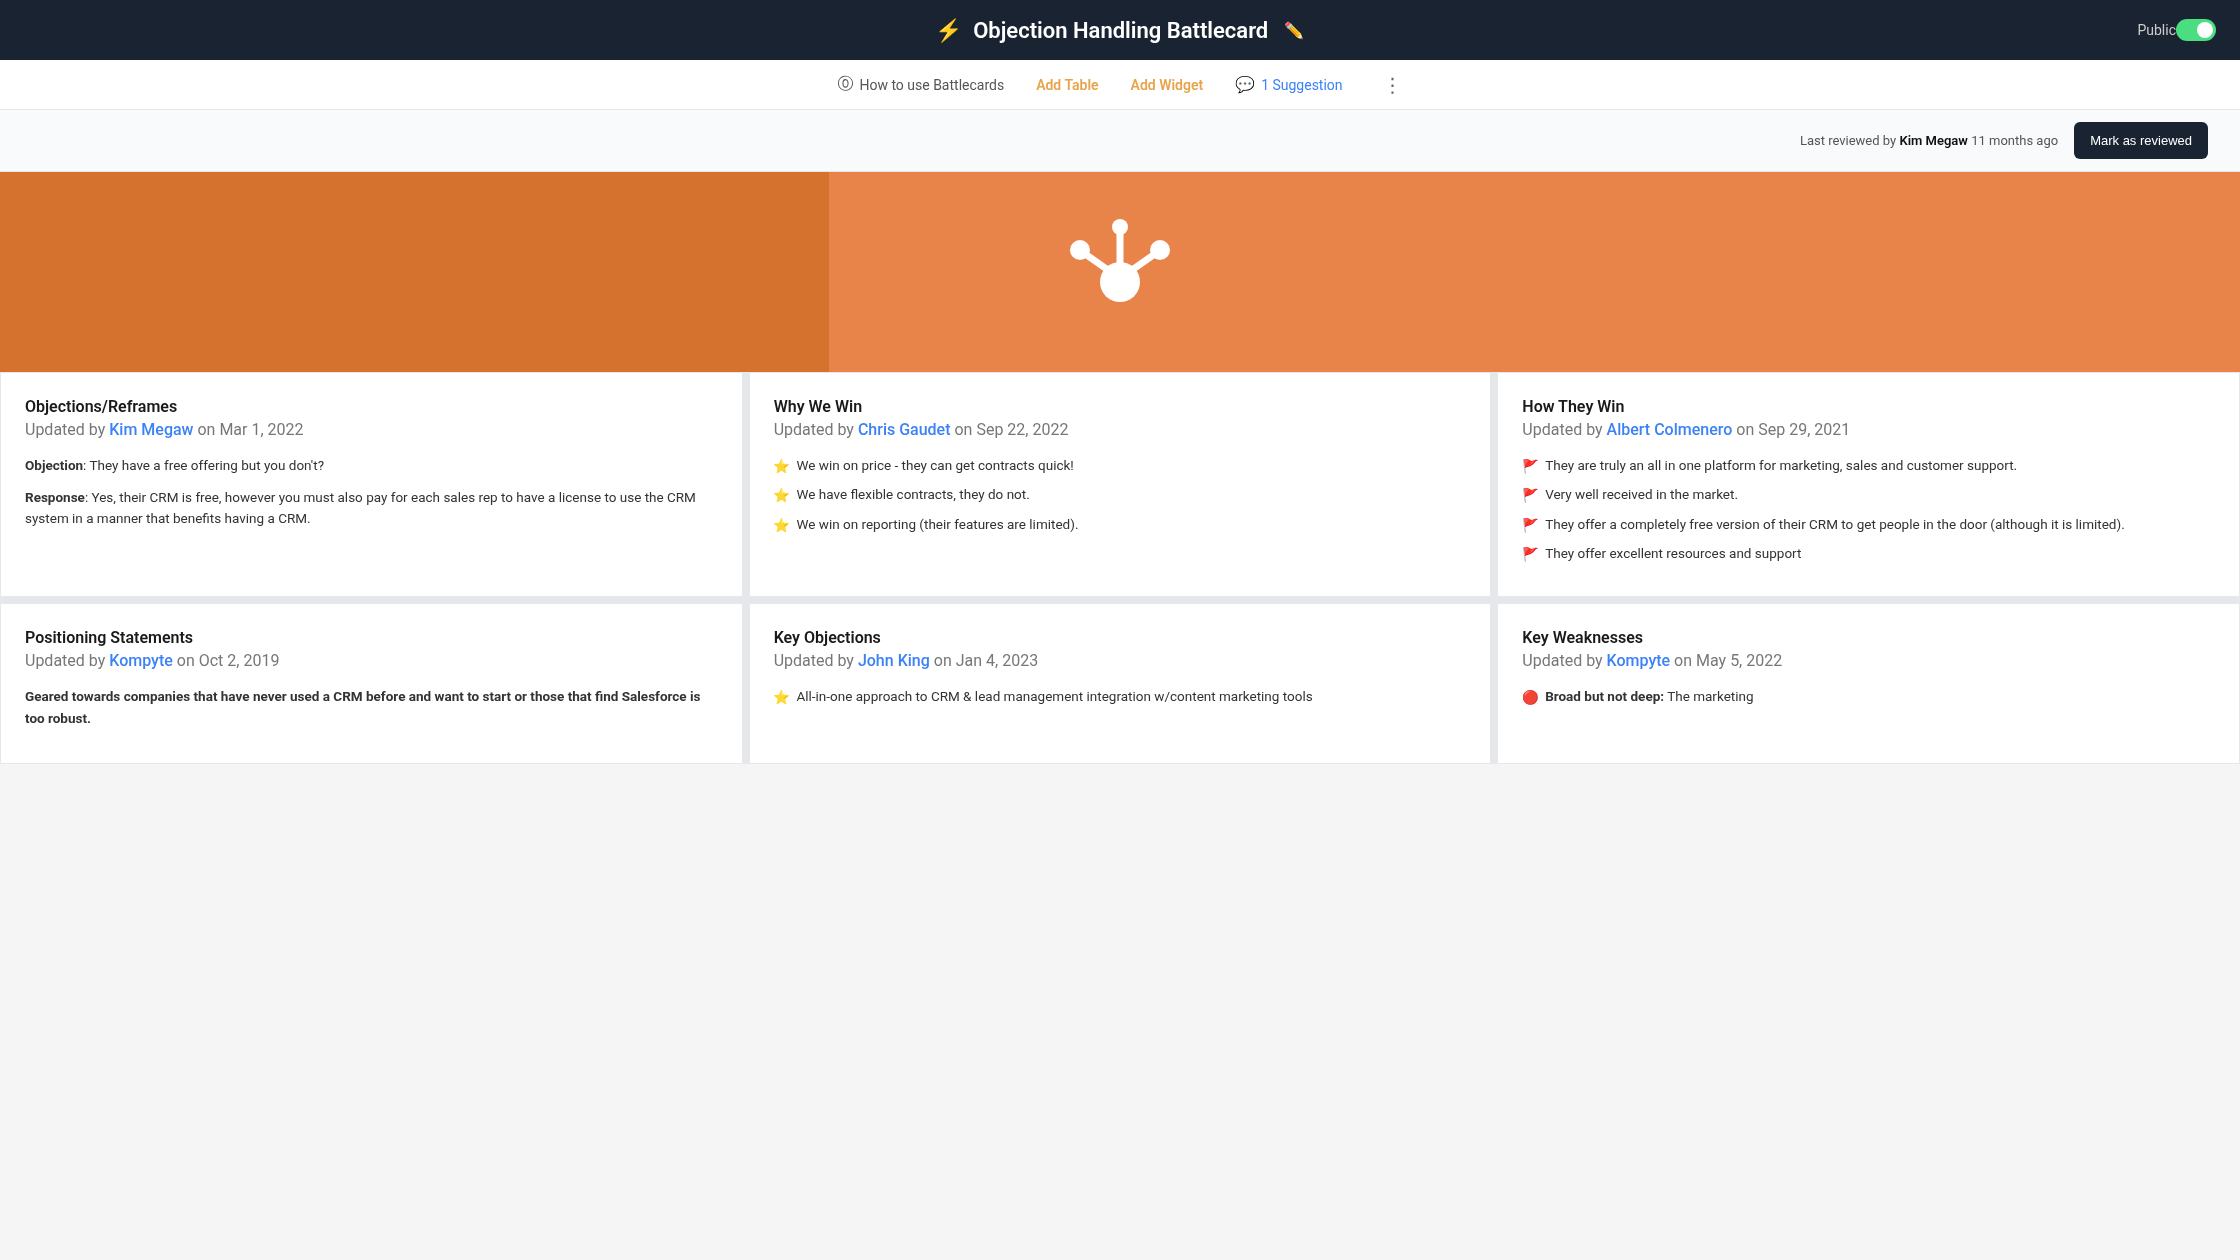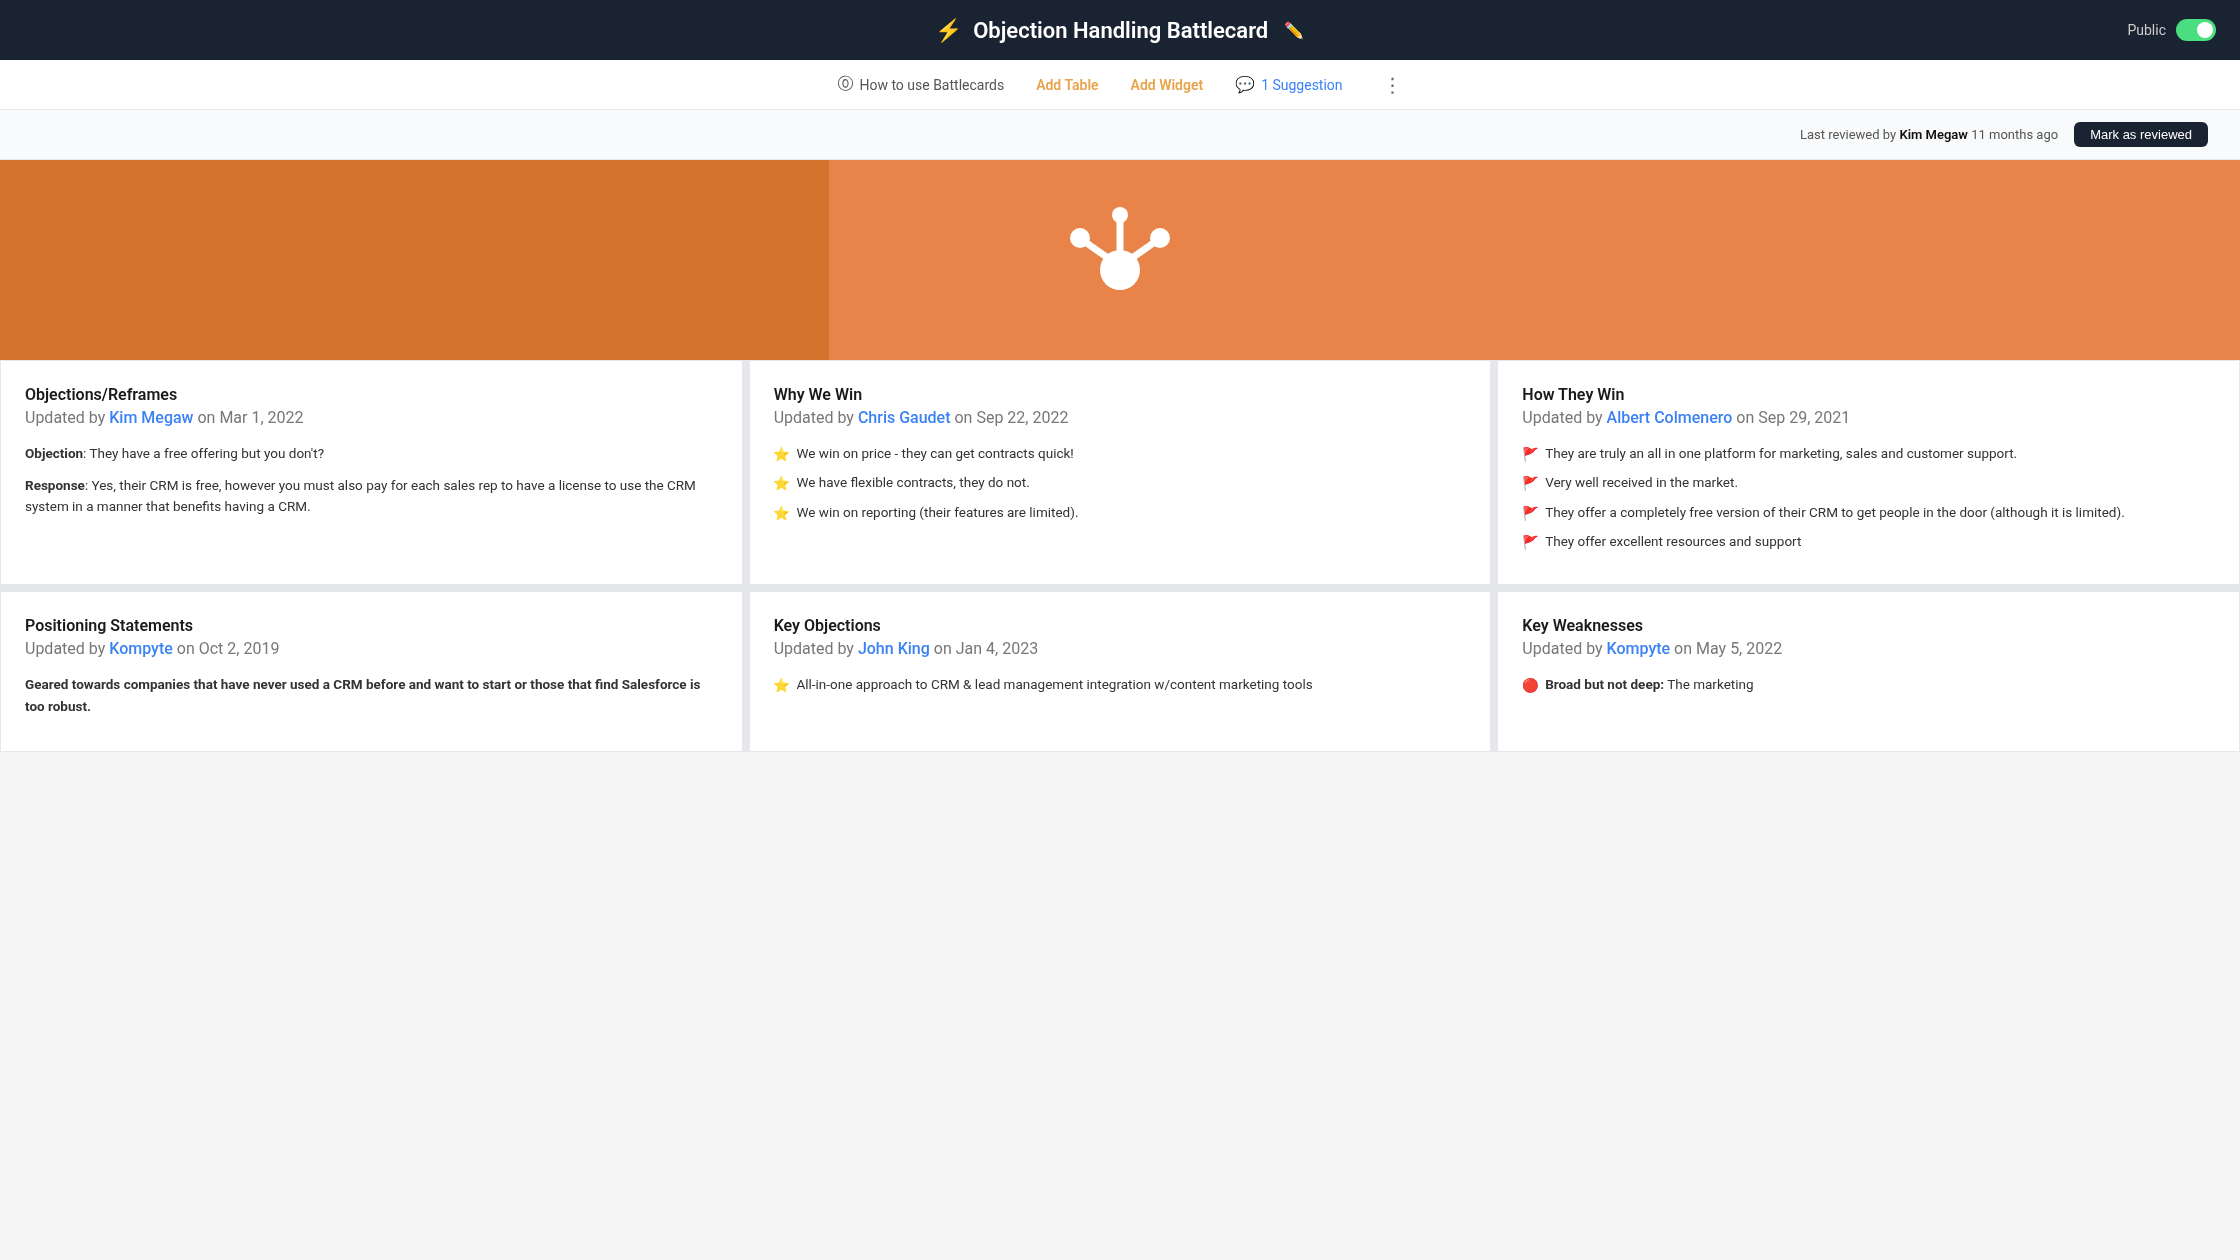--- a/index.html
+++ b/index.html
@@ -33,21 +33,21 @@
       color: #aaa;
       font-size: 16px;
       cursor: pointer;
       margin-left: 6px;
     }
     .header-right {
       position: absolute;
       right: 24px;
       display: flex;
       align-items: center;
-      gap: 10px;
+      gap: 0;
     }
     .public-label {
       color: #ccc;
       font-size: 14px;
     }
     .toggle {
       width: 40px;
       height: 22px;
       background: #4ade80;
       border-radius: 11px;
@@ -119,21 +119,21 @@
     }
     .review-text strong {
       color: #111;
       font-weight: 600;
     }
     .mark-reviewed-btn {
       background: #1a2332;
       color: #fff;
       border: none;
       border-radius: 6px;
-      padding: 5px 16px;
+      padding: 11px 16px;
       font-size: 13px;
       cursor: pointer;
       font-weight: 500;
     }
 
     
     .hero-banner {
       background: #e8834a;
       height: 200px;
       display: flex;

